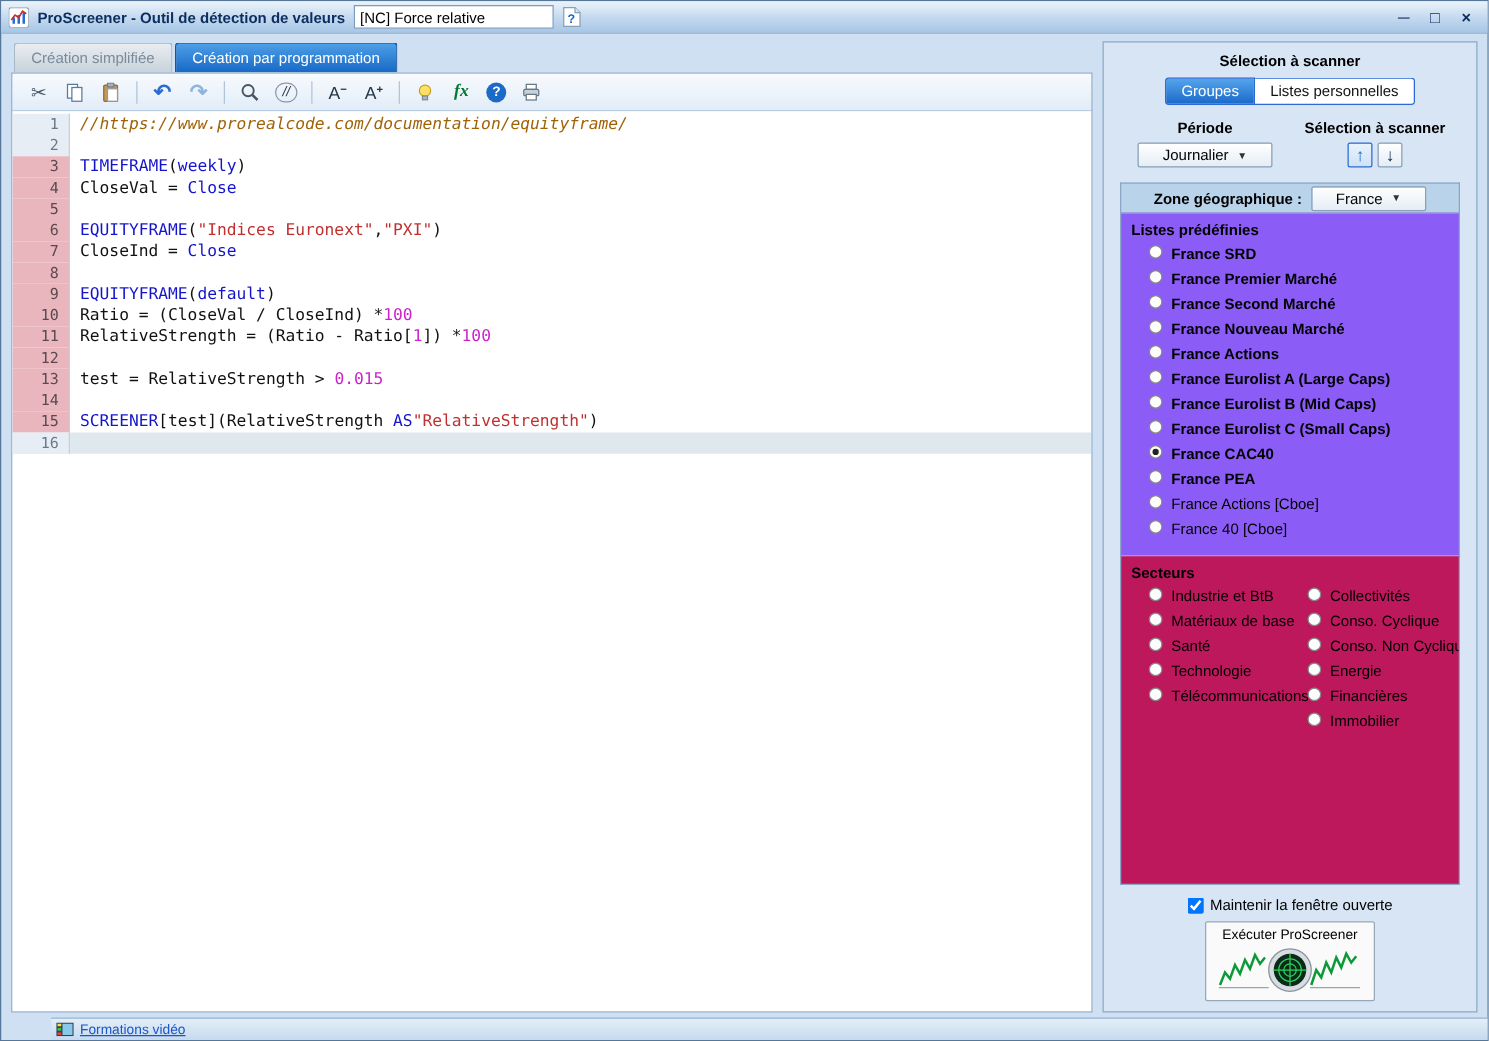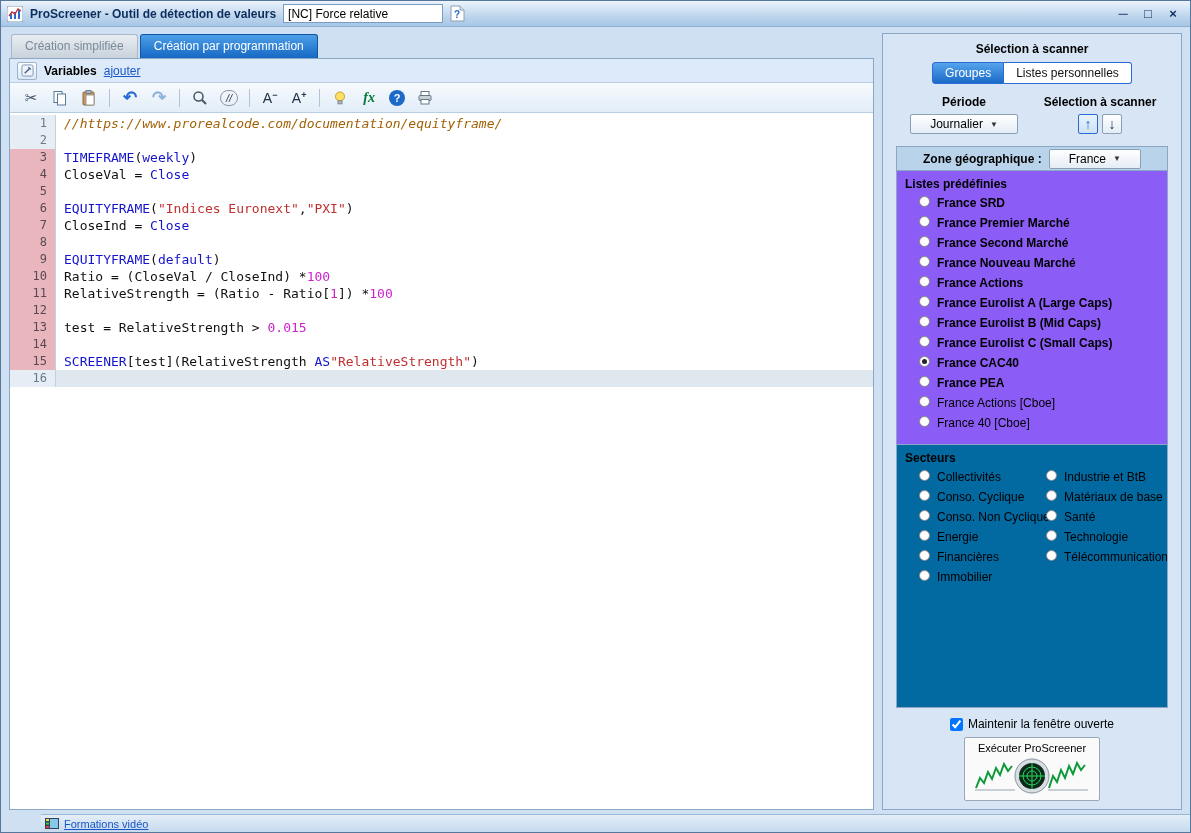--- a/index.html
+++ b/index.html
@@ -79,21 +79,21 @@
   .arrow-down { color:#102a4a; }
   .zone-bar { width:100%; margin-top:12px; height:24px; flex:none; background:#b9d3ea; border:1px solid #8aa8c6; border-bottom:none; display:flex; align-items:center; justify-content:center; gap:7px; }
   .zone-label { font-weight:bold; }
   .list-box { width:100%; flex:none; background:#8b5cf6; border:1px solid #8aa8c6; padding:6px 8px 8px 8px; }
   .box-title { font-weight:bold; margin-bottom:5px; }
   .radio-row { display:flex; gap:7px; height:20px; padding-left:14px; cursor:pointer; }
   .radio { width:11px; height:11px; border:1px solid #888; border-radius:50%; background:#fdfdfd; position:relative; flex:none; }
   .radio.checked::after { content:""; position:absolute; left:2px; top:2px; width:5px; height:5px; border-radius:50%; background:#222; }
   .radio-label { font-size:12px; white-space:nowrap; }
   .radio-label.bold { font-weight:bold; }
-  .sectors-box { width:100%; flex:1; min-height:0; background:#0369a1; border:1px solid #8aa8c6; border-top:none; padding:6px 8px; overflow:hidden; }
+  .sectors-box { width:100%; flex:1; min-height:0; background:#be185d; border:1px solid #8aa8c6; border-top:none; padding:6px 8px; overflow:hidden; }
   .sectors-cols { display:flex; }
   .sectors-col { flex:1; min-width:0; }
   .keep-open { margin-top:9px; flex:none; display:flex; align-items:center; gap:5px; cursor:pointer; }
   .exec-btn { margin-top:6px; flex:none; width:136px; border:1px solid #98a8b8; background:#fafafa; border-radius:2px; padding:4px; display:flex; flex-direction:column; align-items:center; gap:2px; cursor:pointer; }
   .exec-label { font-size:11px; white-space:nowrap; }
 
   
   .statusbar { height:18px; flex:none; display:flex; align-items:center; gap:5px; padding:0 4px;
     background:linear-gradient(#e4eef8,#c6daee); border-top:1px solid #9ab8d4;margin-left:40px; }
   .status-link { color:#1a56c8; text-decoration:underline; font-size:11px; cursor:pointer; }
@@ -130,32 +130,20 @@
   </div>
 
   <div class="content">
 
     <div class="left-panel">
       <div class="tabs">
         <div class="tab tab-inactive">Création simplifiée</div>
         <div class="tab tab-active">Création par programmation</div>
       </div>
       <div class="left-body">
-        <div class="variables-bar">
-          <span class="var-icon-btn">
-            <span style="display:flex;">
-              <svg width="13" height="13" viewBox="0 0 14 14">
-                  <rect x="1" y="1" width="12" height="12" rx="2" fill="#eef4fa" stroke="#7a94b4"></rect>
-                  <path d="M4 10 L9 5 M8 3.5 l2.5 2.5" stroke="#44608a" stroke-width="1.5" fill="none"></path>
-                </svg>
-            </span>
-          </span>
-          <span class="variables-label">Variables</span>
-          <span class="add-link">ajouter</span>
-        </div>
 
         <div class="toolbar">
           <span class="tool">
               <span class="glyph-cut">✂</span>
             </span>
           <span class="tool">
             <span style="display:flex;">
                 <svg width="16" height="16" viewBox="0 0 16 16">
                   <rect x="2" y="1.5" width="8" height="11" fill="#ffffff" stroke="#5a7a9a"></rect>
                   <rect x="5.5" y="4" width="8" height="11" fill="#ffffff" stroke="#5a7a9a"></rect>
@@ -330,20 +318,42 @@
             </div>
           </div>
       </div>
 
       <div class="sectors-box">
         <div class="box-title">Secteurs</div>
         <div class="sectors-cols">
           <div class="sectors-col">
               <div class="radio-row">
                 <span class="radio"></span>
+                <span class="radio-label">Industrie et BtB</span>
+              </div>
+              <div class="radio-row">
+                <span class="radio"></span>
+                <span class="radio-label">Matériaux de base</span>
+              </div>
+              <div class="radio-row">
+                <span class="radio"></span>
+                <span class="radio-label">Santé</span>
+              </div>
+              <div class="radio-row">
+                <span class="radio"></span>
+                <span class="radio-label">Technologie</span>
+              </div>
+              <div class="radio-row">
+                <span class="radio"></span>
+                <span class="radio-label">Télécommunications</span>
+              </div>
+            </div>
+          <div class="sectors-col">
+              <div class="radio-row">
+                <span class="radio"></span>
                 <span class="radio-label">Collectivités</span>
               </div>
               <div class="radio-row">
                 <span class="radio"></span>
                 <span class="radio-label">Conso. Cyclique</span>
               </div>
               <div class="radio-row">
                 <span class="radio"></span>
                 <span class="radio-label">Conso. Non Cyclique</span>
               </div>
@@ -351,42 +361,20 @@
                 <span class="radio"></span>
                 <span class="radio-label">Energie</span>
               </div>
               <div class="radio-row">
                 <span class="radio"></span>
                 <span class="radio-label">Financières</span>
               </div>
               <div class="radio-row">
                 <span class="radio"></span>
                 <span class="radio-label">Immobilier</span>
-              </div>
-            </div>
-          <div class="sectors-col">
-              <div class="radio-row">
-                <span class="radio"></span>
-                <span class="radio-label">Industrie et BtB</span>
-              </div>
-              <div class="radio-row">
-                <span class="radio"></span>
-                <span class="radio-label">Matériaux de base</span>
-              </div>
-              <div class="radio-row">
-                <span class="radio"></span>
-                <span class="radio-label">Santé</span>
-              </div>
-              <div class="radio-row">
-                <span class="radio"></span>
-                <span class="radio-label">Technologie</span>
-              </div>
-              <div class="radio-row">
-                <span class="radio"></span>
-                <span class="radio-label">Télécommunications</span>
               </div>
             </div>
         </div>
       </div>
 
       <label class="keep-open">
         <input type="checkbox" checked="" style="">
         <span>Maintenir la fenêtre ouverte</span>
       </label>
 

